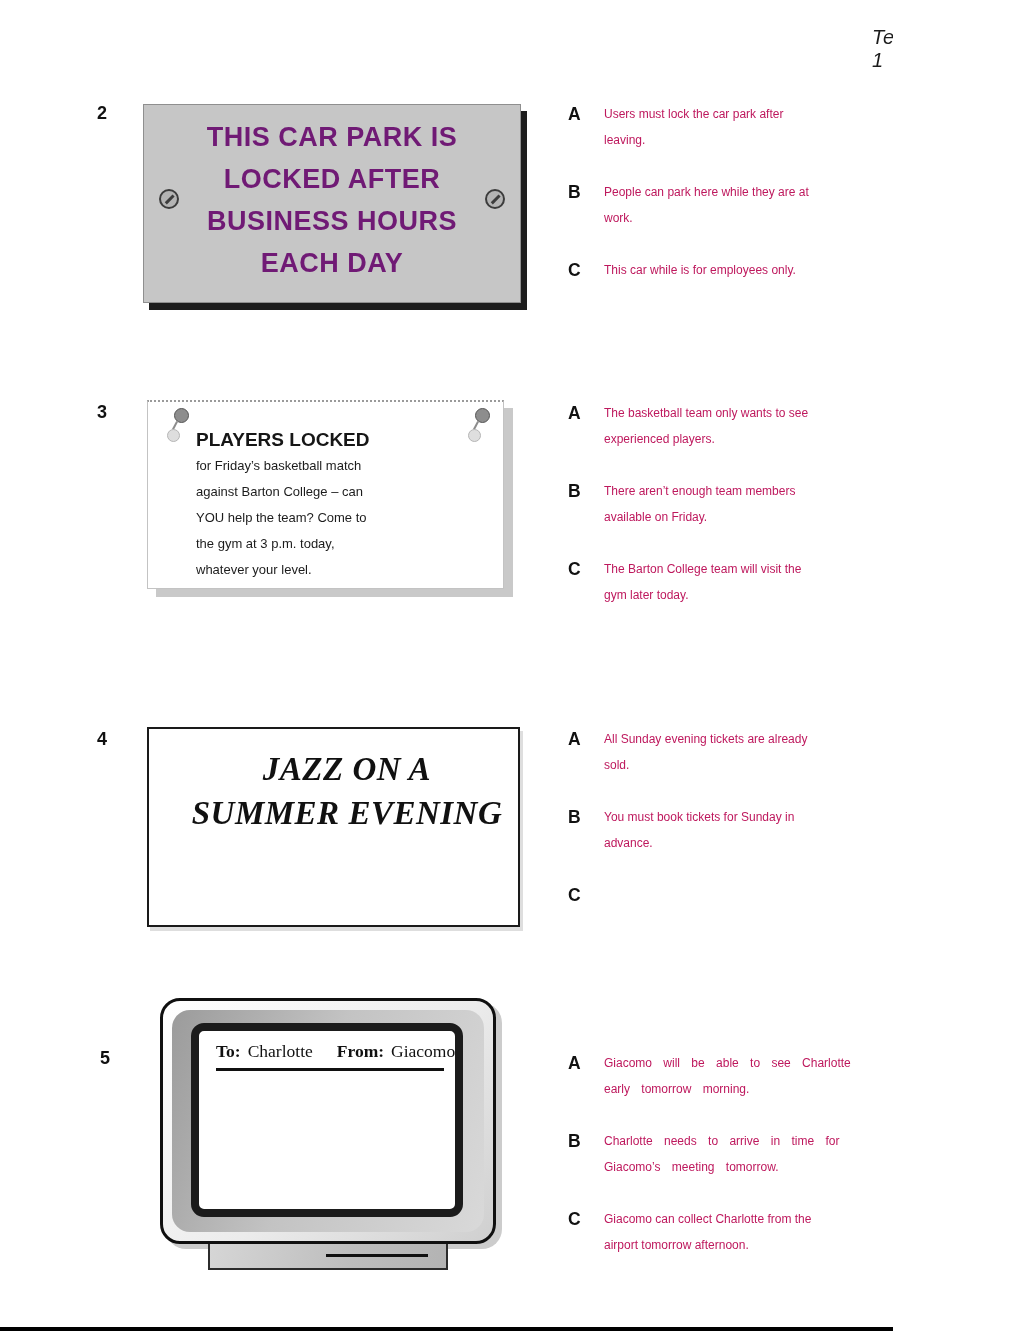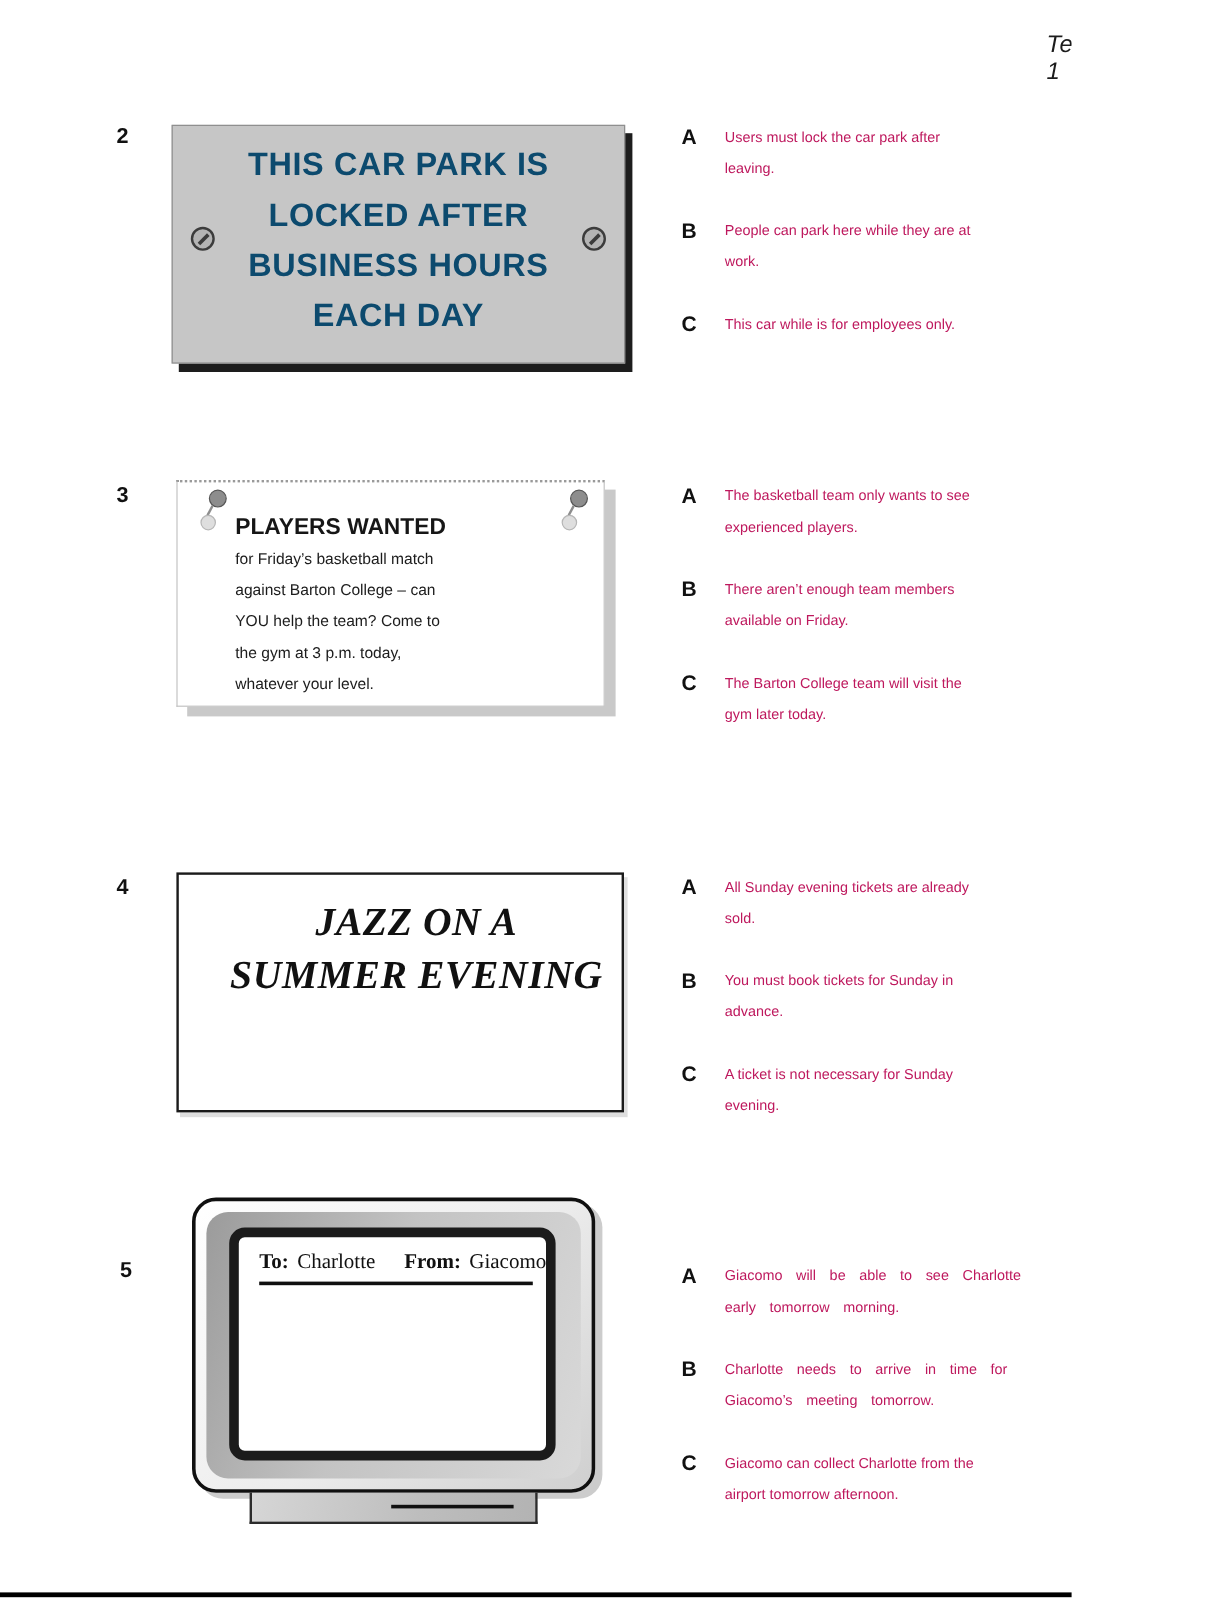--- a/index.html
+++ b/index.html
@@ -18,21 +18,21 @@
   .option .otext { font-size:12px; line-height:26px; white-space:pre; color:#be185d; }
   .option.wide .otext { word-spacing:8px; }
 
   
   .metal-sign {
     position:absolute; left:143px; top:104px; width:376px; height:197px;
     background:#c6c6c6; border:1px solid #8f8f8f; box-shadow:6px 7px 0 #1d1d1d;
   }
   .sign-text {
     margin-top:11px; text-align:center; font-weight:bold; font-size:27px;
-    line-height:42px; letter-spacing:0.5px; color:#0c4a6e; white-space:pre;
+    line-height:42px; letter-spacing:0.5px; color:#701a75; white-space:pre;
   }
   .screw {
     position:absolute; top:84px; width:20px; height:20px; box-sizing:border-box;
     border:2px solid #3c3c3c; border-radius:50%; background:#b4b4b4;
     display:flex; align-items:center; justify-content:center;
   }
   .screw-left { left:15px; } .screw-right { right:15px; }
   .screw .slot { width:11px; height:2.5px; background:#3c3c3c; transform:rotate(-45deg); }
 
   
@@ -140,21 +140,21 @@
     <span class="pin pin-left">
       <span class="head"></span>
       <span class="stem"></span>
       <span class="tail"></span>
     </span>
     <span class="pin pin-right">
       <span class="head"></span>
       <span class="stem"></span>
       <span class="tail"></span>
     </span>
-    <div class="note-heading">PLAYERS WANTED</div>
+    <div class="note-heading">PLAYERS LOCKED</div>
     <div class="note-body">for Friday’s basketball match
 against Barton College – can
 YOU help the team? Come to
 the gym at 3 p.m. today,
 whatever your level.</div>
   </div>
   <div class="options" style="top:400px;">
     <div class="option">
       <span class="letter">A</span>
       <span class="otext">The basketball team only wants to see
@@ -183,22 +183,20 @@
       <span class="otext">All Sunday evening tickets are already
 sold.</span>
     </div>
     <div class="option">
       <span class="letter">B</span>
       <span class="otext">You must book tickets for Sunday in
 advance.</span>
     </div>
     <div class="option">
       <span class="letter">C</span>
-      <span class="otext">A ticket is not necessary for Sunday
-evening.</span>
     </div>
   </div>
 
   <div class="qnum" style="left:100px; top:1048px;">5</div>
   <div class="monitor">
     <div class="shell">
       <div class="bezel"></div>
       <div class="frame">
         <div class="msg">
           <div class="msg-header">

